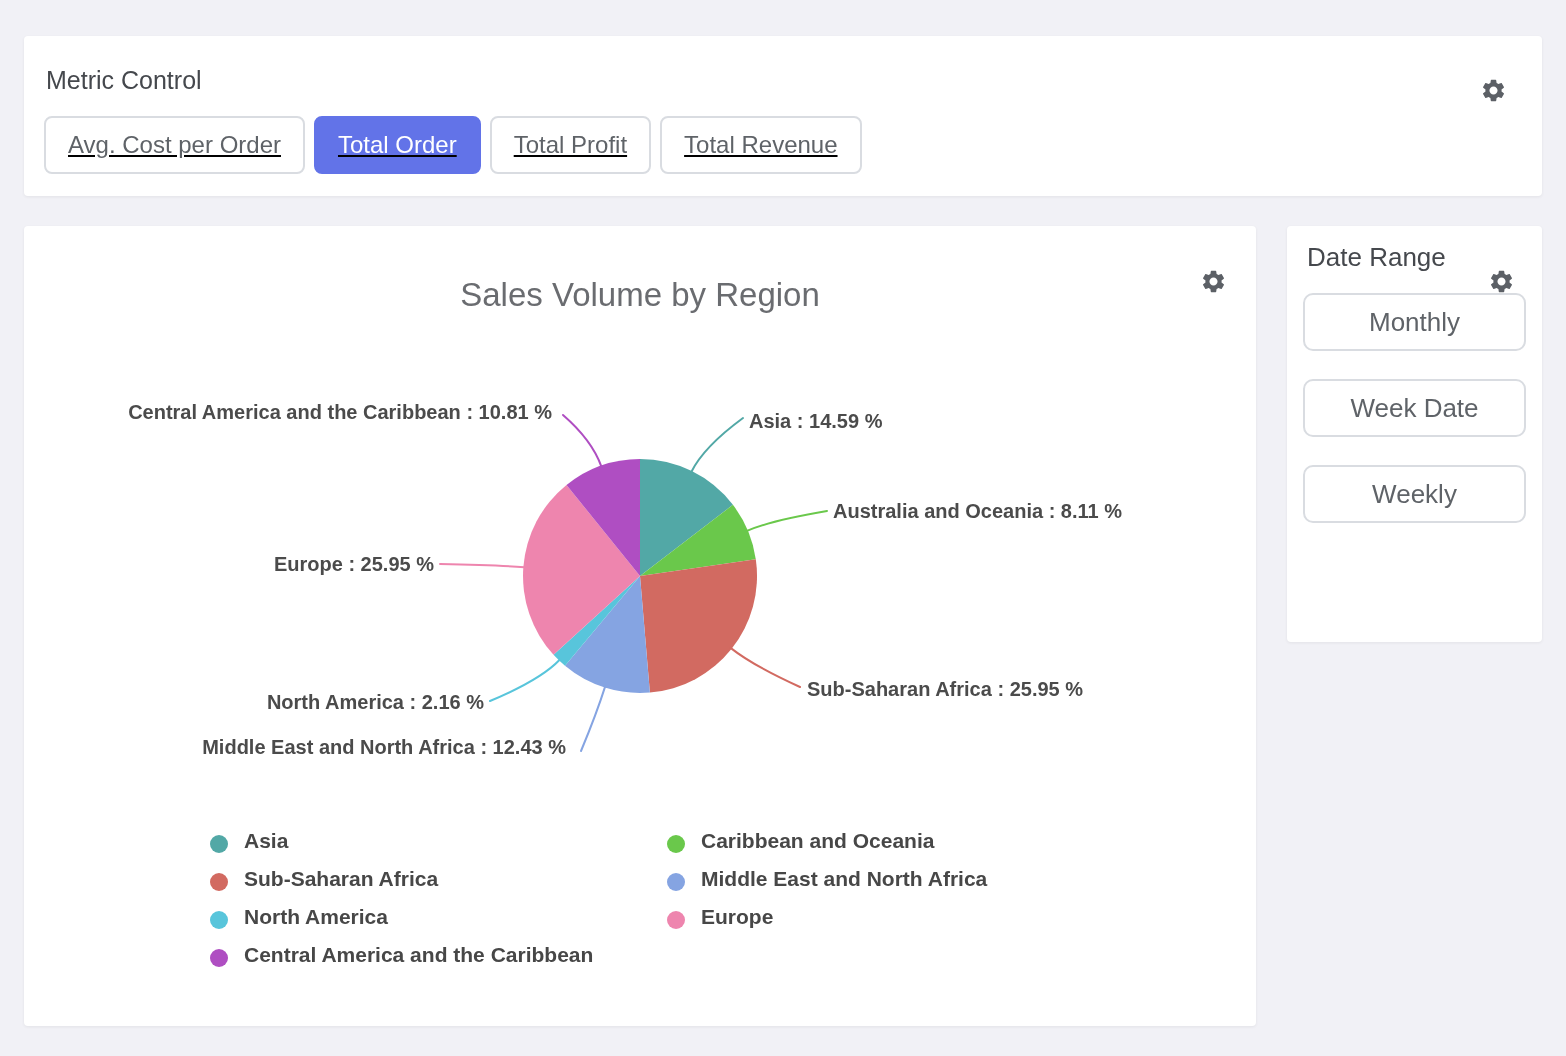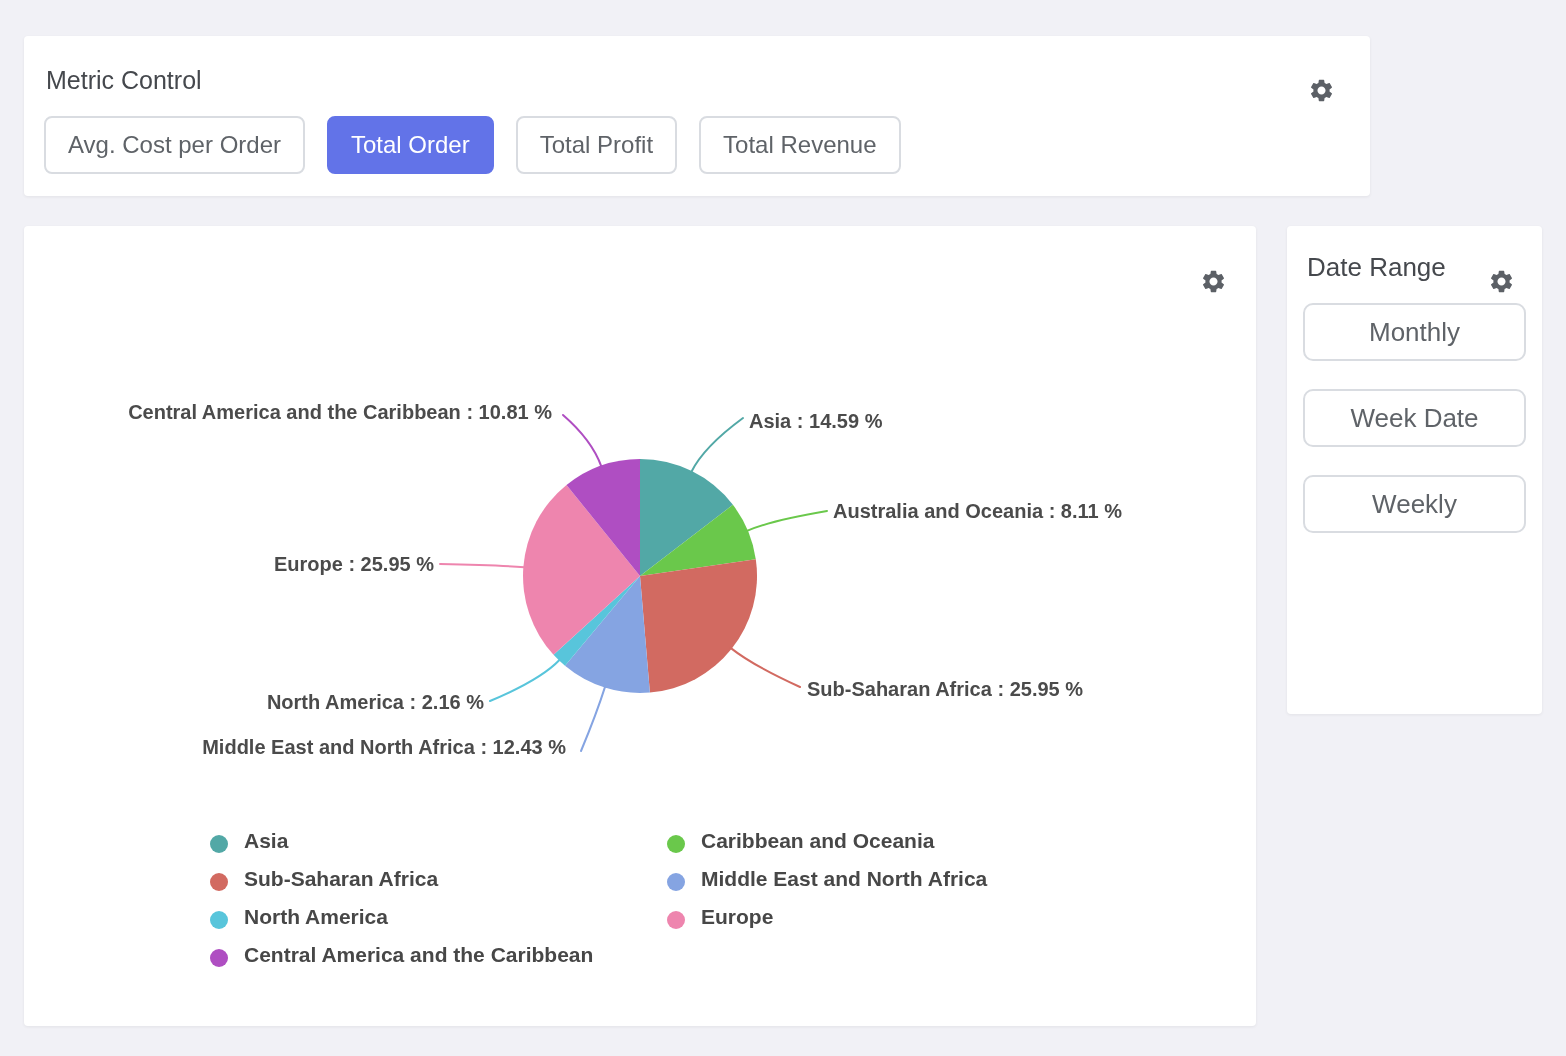--- a/index.html
+++ b/index.html
@@ -8,24 +8,24 @@
   body {
     width:1566px; height:1056px; position:relative; overflow:hidden;
     background:#f1f1f6;
     font-family:"Liberation Sans", sans-serif;
   }
   .panel {
     position:absolute; background:#fff; border-radius:4px;
     box-shadow:0 1px 3px rgba(60,64,67,.08);
   }
   
-  #metric-panel { left:24px; top:36px; width:1346px; height:160px; padding:30px 20px 0; }
+  #metric-panel { left:24px; top:36px; width:1518px; height:160px; padding:30px 20px 0; }
   .panel-title { font-size:25px; font-weight:400; color:#45484d; margin:0; }
   #metric-title { margin:0 0 21px 2px; }
-  .btn-row { display:flex; gap:22px; }
+  .btn-row { display:flex; gap:9px;text-decoration:underline; }
   .metric-btn {
     height:58px; padding:0 22px; font-size:24px; color:#5f6368;
     background:#fff; border:2px solid #d9dce1; border-radius:8px;
     font-family:inherit; cursor:pointer; white-space:nowrap;
   }
   .metric-btn.active, .date-btn.active {
     background:var(--accent); border-color:var(--accent); color:#fff;
   }
   .gear-btn {
     position:absolute; width:28px; height:28px; padding:0;
@@ -47,21 +47,21 @@
   }
   .leader { fill:none; stroke-width:2; stroke-linecap:round; }
   #legend {
     position:absolute; left:186px; top:589px;
     display:grid; grid-template-columns:457px auto;
   }
   .legend-item { display:flex; align-items:flex-end; height:38px; cursor:pointer; }
   .legend-dot { width:18px; height:18px; border-radius:50%; margin-right:16px; flex:none; }
   .legend-label { font-size:21px; font-weight:700; color:#474747; white-space:nowrap; }
   
-  #date-panel { left:1287px; top:226px; width:255px; height:488px; padding:26px 16px 0; }
+  #date-panel { left:1287px; top:226px; width:255px; height:416px; padding:16px 16px 0; }
   #date-title { font-size:26px; margin:0 0 20px 4px; }
   #date-gear { right:26px; top:41px; }
   .date-btn {
     display:block; width:100%; height:58px; margin-bottom:28px;
     font-size:26px; color:#5f6368; background:#fff;
     border:2px solid #d9dce1; border-radius:10px;
     font-family:inherit; cursor:pointer;
   }
   .date-btn.active { border-radius:8px; }
 </style>
@@ -77,20 +77,21 @@
   </button>
   <div class="btn-row" id="metric-buttons">
       <button class="metric-btn">Avg. Cost per Order</button>
       <button class="metric-btn active">Total Order</button>
       <button class="metric-btn">Total Profit</button>
       <button class="metric-btn">Total Revenue</button>
     </div>
 </section>
 
 <section class="panel" id="chart-panel">
+  <h1 id="chart-title">Sales Volume by Region</h1>
   <button class="gear-btn" id="chart-gear">
     <svg viewBox="0 0 24 24">
         <path d="M19.14 12.94c.04-.3.06-.61.06-.94 0-.32-.02-.64-.07-.94l2.03-1.58c.18-.14.23-.41.12-.61l-1.92-3.32c-.12-.22-.37-.29-.59-.22l-2.39.96c-.5-.38-1.03-.7-1.62-.94l-.36-2.54c-.04-.24-.24-.41-.48-.41h-3.84c-.24 0-.43.17-.47.41l-.36 2.54c-.59.24-1.13.57-1.62.94l-2.39-.96c-.22-.08-.47 0-.59.22L2.74 8.87c-.12.21-.08.47.12.61l2.03 1.58c-.05.3-.09.63-.09.94s.02.64.07.94l-2.03 1.58c-.18.14-.23.41-.12.61l1.92 3.32c.12.22.37.29.59.22l2.39-.96c.5.38 1.03.7 1.62.94l.36 2.54c.05.24.24.41.48.41h3.84c.24 0 .44-.17.47-.41l.36-2.54c.59-.24 1.13-.56 1.62-.94l2.39.96c.22.08.47 0 .59-.22l1.92-3.32c.12-.22.07-.47-.12-.61l-2.01-1.58zM12 15.6c-1.98 0-3.6-1.62-3.6-3.6s1.62-3.6 3.6-3.6 3.6 1.62 3.6 3.6-1.62 3.6-3.6 3.6z"></path>
       </svg>
   </button>
   <svg id="pie-svg" width="1232" height="575">
       <path d="M 616.0 350.0 L 616.0 233.0 A 117 117 0 0 1 708.9 278.8 Z" fill="#52a8a6" class="slice"></path>
       <path d="M 667.3 246.0 Q 679.7 220.9 719 192" class="leader" stroke="#52a8a6"></path>
       <text x="725" y="195" text-anchor="start" dominant-baseline="central" class="slice-label">Asia : 14.59 %</text>
       <path d="M 616.0 350.0 L 708.9 278.8 A 117 117 0 0 1 731.8 333.2 Z" fill="#6ac84b" class="slice"></path>

